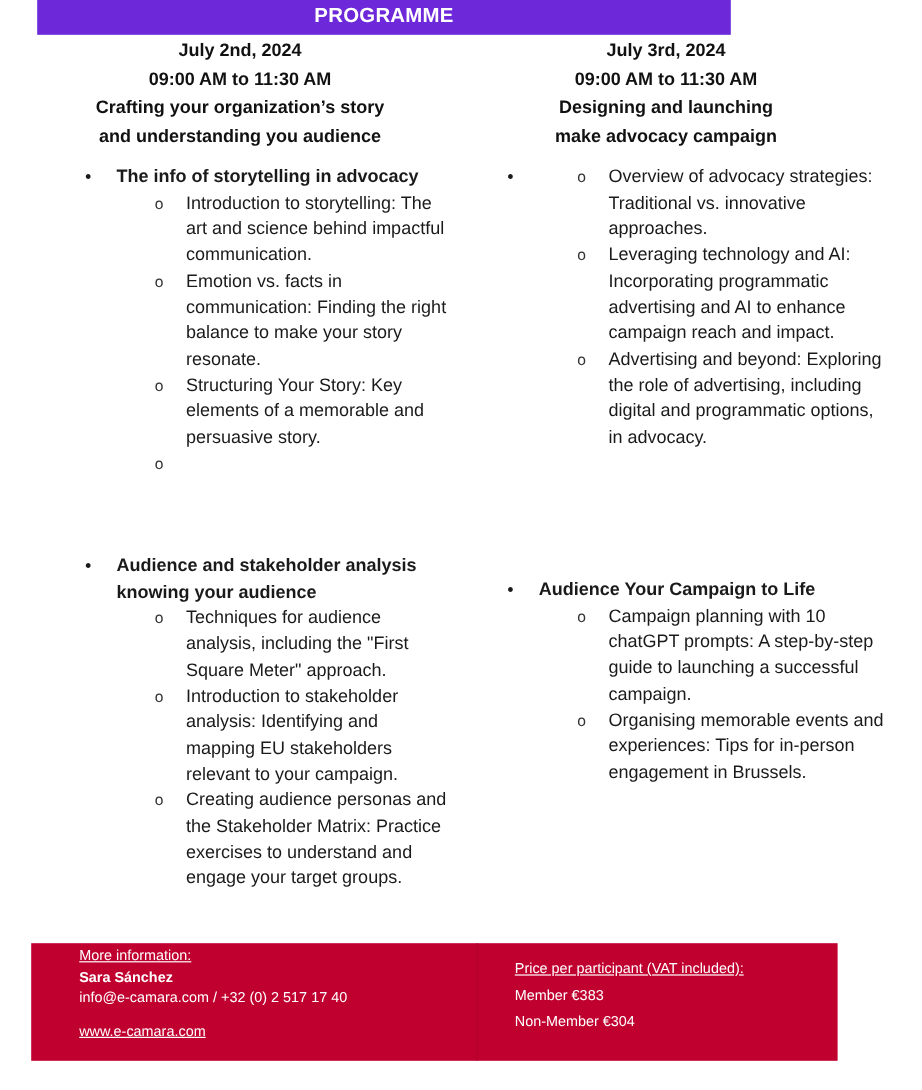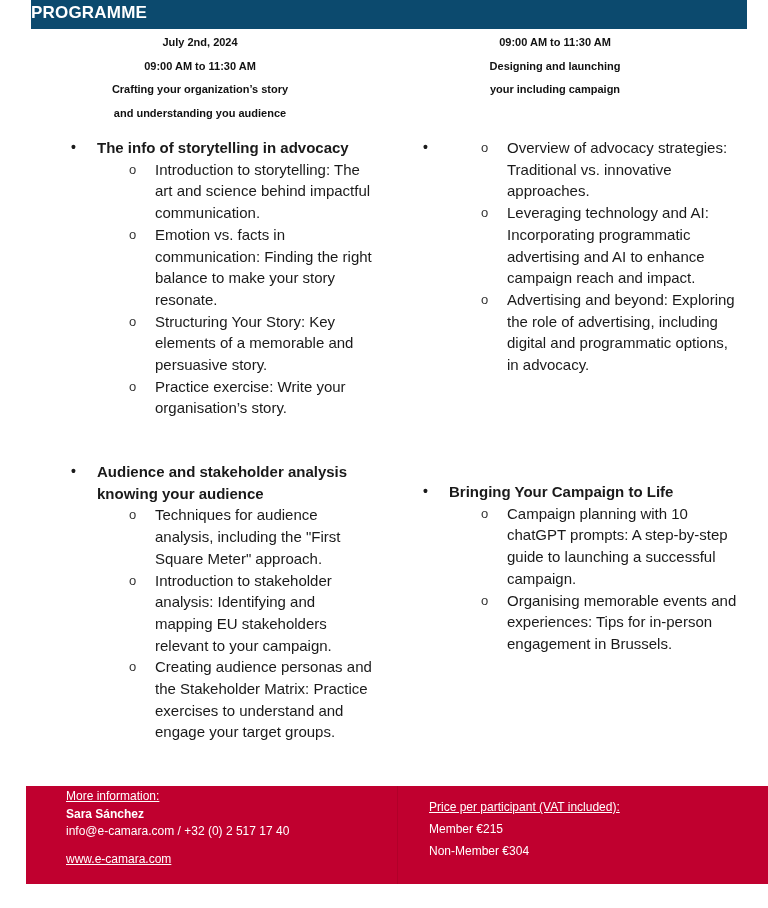--- a/index.html
+++ b/index.html
@@ -2,29 +2,29 @@
 <html><head>
 <meta charset="utf-8">
 <style>
   html, body { margin:0; padding:0; }
   body {
     width:768px; height:908px; position:relative; overflow:hidden;
     background:#ffffff; color:#1a1a1a;
     font-family: "DejaVu Sans", sans-serif;
   }
   .header-bar {
-    position:absolute; left:31px; top:0; width:716px; height:29px;
-    background:#0c4a6e;
-    color:#fff; text-align:left;
+    position:absolute; left:31px; top:0; width:578px; height:29px;
+    background:#6d28d9;
+    color:#fff; text-align:center;
     font-family:"Liberation Sans", sans-serif; font-weight:bold; font-size:17px;
     line-height:26px; letter-spacing:0.2px;
   }
   .col-head {
     position:absolute; top:31px; text-align:center;
-    font-family:"Liberation Sans", sans-serif; font-size:11px; line-height:23.5px; color:#111;
+    font-family:"Liberation Sans", sans-serif; font-size:15px; line-height:23.5px; color:#111;
   }
   .col-head .it { font-weight:bold; }
   .col-head .dt { font-weight:bold; }
   #left-head { left:40px; width:320px; }
   #right-head { left:395px; width:320px; }
 
   .section {
     position:absolute; font-family:"Liberation Sans", sans-serif; font-size:15px; line-height:21.7px; color:#1a1a1a;
   }
   .sec-title { position:relative; font-weight:bold; }
@@ -36,21 +36,21 @@
   #s2 { left:97px; top:461px; width:270px; }
   #s3 { left:449px; top:137px; width:300px; }
   #s4 { left:449px; top:481px; width:300px; }
   .sec-title .bullet { left:-26px; top:0; }
   .subs { margin-left:58px; }
   .sub .ring { left:-26px; }
   #s1 .subs, #s2 .subs { width:220px; }
   #s3 .subs, #s4 .subs { width:230px; }
 
   .footer {
-    position:absolute; left:26px; top:786px; width:742px; height:98px;
+    position:absolute; left:26px; top:786px; width:672px; height:98px;
     background:#c0002f; color:#fff;
     font-family:"Liberation Sans", sans-serif;
   }
   .footer .divider { position:absolute; left:371px; top:0; width:1px; height:98px; background:#b10029; }
   .footer-left { position:absolute; left:40px; top:2px; font-size:12px; line-height:17.5px; }
   .footer-left .u { text-decoration:underline; }
   .footer-left .b { font-weight:bold; }
   .footer-left .gap { height:10px; }
   .footer-right { position:absolute; left:403px; top:10px; font-size:12px; line-height:22px; font-weight:normal; }
   .footer-right .u { text-decoration:underline; }
@@ -61,35 +61,36 @@
 <div class="header-bar">PROGRAMME</div>
 
 <div class="col-head" id="left-head">
   <div class="dt">July 2nd, 2024</div>
   <div class="dt">09:00 AM to 11:30 AM</div>
   <div class="it">Crafting your organization’s story</div>
   <div class="it">and understanding you audience</div>
 </div>
 
 <div class="col-head" id="right-head">
+  <div class="dt">July 3rd, 2024</div>
   <div class="dt">09:00 AM to 11:30 AM</div>
   <div class="it">Designing and launching</div>
-  <div class="it">your including campaign</div>
+  <div class="it">make advocacy campaign</div>
 </div>
 
 <div class="section" id="s1">
   <div class="sec-title">
     <span class="bullet">•</span>
     <span>The info of storytelling in advocacy</span>
   </div>
   <div class="subs">
     <div class="sub"><span class="ring">o</span><span>Introduction to storytelling: The art and science behind impactful communication.</span></div>
     <div class="sub"><span class="ring">o</span><span>Emotion vs. facts in communication: Finding the right balance to make your story resonate.</span></div>
     <div class="sub"><span class="ring">o</span><span>Structuring Your Story: Key elements of a memorable and persuasive story.</span></div>
-    <div class="sub"><span class="ring">o</span><span>Practice exercise: Write your organisation’s story.</span></div>
+    <div class="sub"><span class="ring">o</span></div>
   </div>
 </div>
 
 <div class="section" id="s2">
   <div class="sec-title">
     <span class="bullet">•</span>
     <span>Audience and stakeholder analysis knowing your audience</span>
   </div>
   <div class="subs">
     <div class="sub"><span class="ring">o</span><span>Techniques for audience analysis, including the "First Square Meter" approach.</span></div>
@@ -105,35 +106,35 @@
   <div class="subs">
     <div class="sub"><span class="ring">o</span><span>Overview of advocacy strategies: Traditional vs. innovative approaches.</span></div>
     <div class="sub"><span class="ring">o</span><span>Leveraging technology and AI: Incorporating programmatic advertising and AI to enhance campaign reach and impact.</span></div>
     <div class="sub"><span class="ring">o</span><span>Advertising and beyond: Exploring the role of advertising, including digital and programmatic options, in advocacy.</span></div>
   </div>
 </div>
 
 <div class="section" id="s4">
   <div class="sec-title">
     <span class="bullet">•</span>
-    <span>Bringing Your Campaign to Life</span>
+    <span>Audience Your Campaign to Life</span>
   </div>
   <div class="subs">
     <div class="sub"><span class="ring">o</span><span>Campaign planning with 10 chatGPT prompts: A step-by-step guide to launching a successful campaign.</span></div>
     <div class="sub"><span class="ring">o</span><span>Organising memorable events and experiences: Tips for in-person engagement in Brussels.</span></div>
   </div>
 </div>
 
 <div class="footer">
   <div class="divider"></div>
   <div class="footer-left">
     <div class="u">More information:</div>
     <div class="b">Sara Sánchez</div>
     <div>info@e-camara.com / +32 (0) 2 517 17 40</div>
     <div class="gap"></div>
     <div class="u">www.e-camara.com</div>
   </div>
   <div class="footer-right">
     <div class="u">Price per participant (VAT included):</div>
-    <div>Member €215</div>
+    <div>Member €383</div>
     <div>Non-Member €304</div>
   </div>
 </div>
 
 </body></html>

